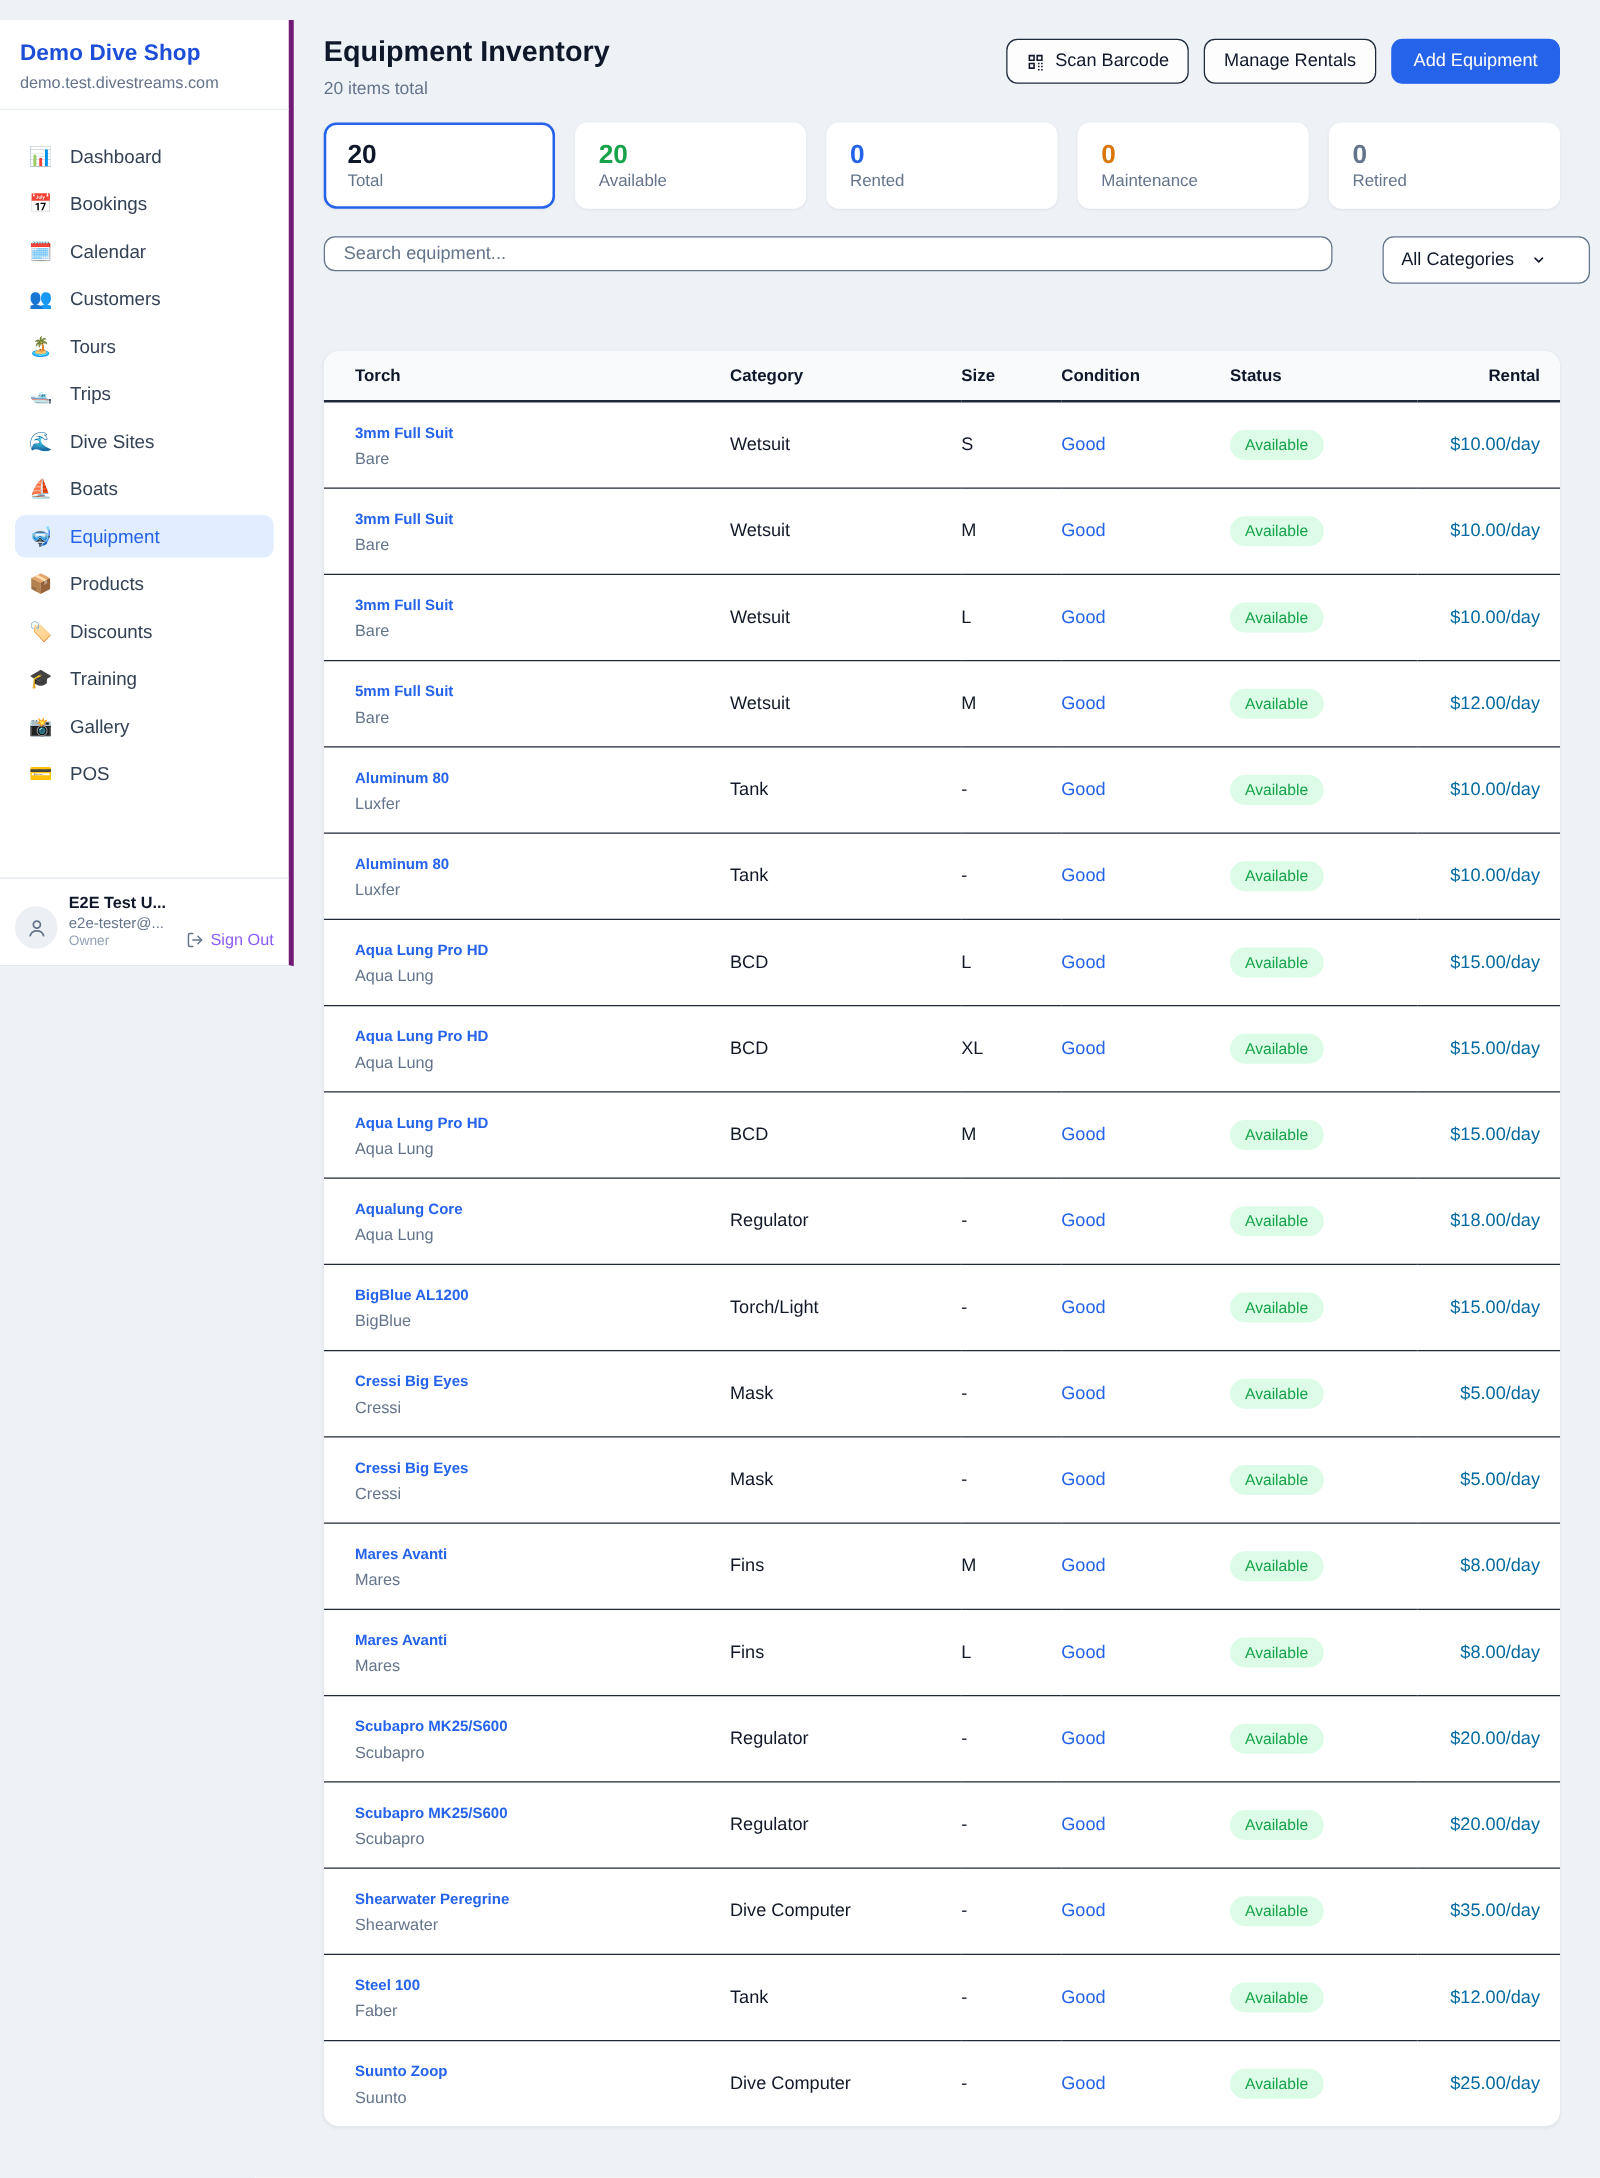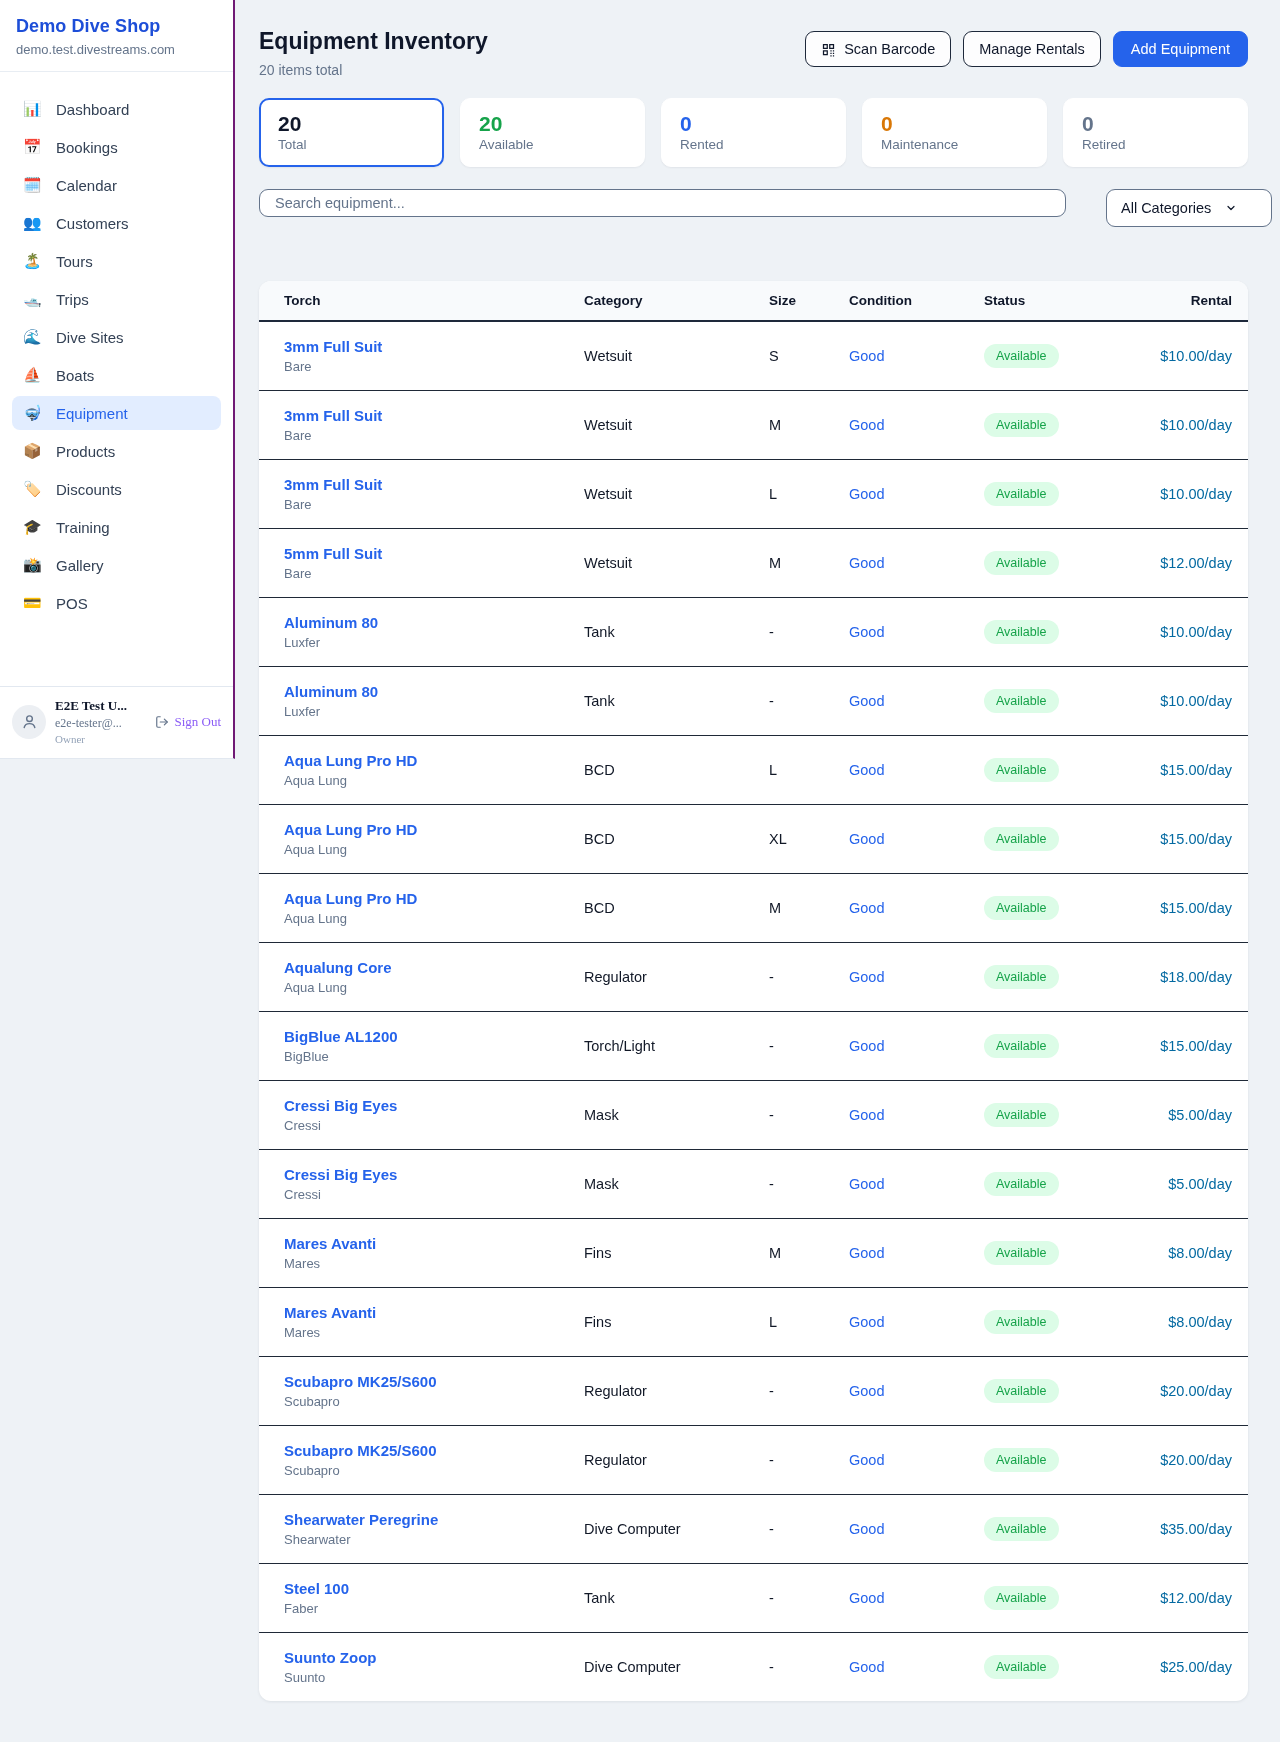--- a/index.html
+++ b/index.html
@@ -2,32 +2,32 @@
 <html><head>
 <meta charset="utf-8">
 <style>
   * { margin:0; padding:0; box-sizing:border-box; }
   html,body { width:1280px; }
   body {
     height:1742px; background:#eef2f6; overflow:hidden; position:relative;
     font-family:"Liberation Sans", sans-serif; color:#0f172a;
   }
   
-  .sidebar { position:absolute; left:0; top:0; width:235px; background:#fff;
-    border-right:2px solid #701a75; border-bottom:1px solid #e2e8f0; }
+  .sidebar { position:absolute; left:0; top:16px; width:235px; background:#fff;
+    border-right:4px solid #701a75; border-bottom:1px solid #e2e8f0; }
   .brand { padding:16px 16px 14px; border-bottom:1px solid #e8edf3; }
   .brand-name { color:#1d4ed8; font-size:18px; font-weight:bold; letter-spacing:.1px; }
   .brand-domain { color:#64748b; font-size:13px; margin-top:5px; }
   .nav { padding:20px 12px 0; }
   .nav-item { display:flex; align-items:center; gap:12px; padding:8px 10px; margin-bottom:4px;
     border-radius:8px; color:#334155; font-size:15px; cursor:pointer; }
   .nav-item .emoji { width:22px; font-size:15px; text-align:center; }
   .nav-item.active { background:#e2edff; color:#2563eb; }
   .user { margin-top:66px; border-top:1px solid #e2e8f0; padding:11px 12px 13px;
-    display:flex; align-items:center; gap:9px;font-family:Liberation Serif, serif; }
+    display:flex; align-items:flex-end; gap:9px; }
   .avatar { width:34px; height:34px; border-radius:50%; background:#eceff3; flex:0 0 auto;
     display:flex; align-items:center; justify-content:center; }
   .user-meta { flex:1; min-width:0; }
   .user-name { font-size:13px; font-weight:bold; color:#0f172a; white-space:nowrap; }
   .user-email { font-size:12px; color:#64748b; margin-top:2px; white-space:nowrap; }
   .user-role { font-size:11px; color:#94a3b8; margin-top:2px; }
   .signout { display:flex; align-items:center; gap:5px; color:#8b5cf6; font-size:13px;
     white-space:nowrap; cursor:pointer; background:none; border:none; font-family:inherit; }
   
   .main { margin-left:235px; padding:28px 32px 0 24px; }
@@ -60,21 +60,21 @@
   .table-card { margin-top:54px; margin-bottom:32px; background:#fff; border-radius:12px;
     overflow:hidden; box-shadow:0 1px 3px rgba(15,23,42,.08); }
   table { width:100%; border-collapse:collapse; }
   thead th { background:#f8fafc; text-align:left; font-size:13.5px; font-weight:bold;
     color:#0f172a; padding:12px 0; border-bottom:2px solid #1e293b; }
   th.col-item, td.col-item { padding-left:25px; }
   th.col-rental, td.col-rental { text-align:right; padding-right:16px; }
   tbody td { padding:15px 0; border-bottom:1px solid #1f2937; font-size:14.5px; color:#111827;
     vertical-align:middle; }
   tbody tr:last-child td { border-bottom:none; }
-  .item-name { color:#2563eb; font-weight:bold; font-size:15px; line-height:19px;
+  .item-name { color:#2563eb; font-weight:bold; font-size:12px; line-height:19px;
     text-decoration:none; display:inline-block; cursor:pointer; }
   .item-brand { color:#64748b; font-size:13px; line-height:16px; margin-top:3px; }
   .good-link { color:#2563eb; cursor:pointer; }
   .badge { display:inline-block; background:#dcfce7; color:#16a34a; font-size:12.5px;
     padding:5px 12px; border-radius:999px; }
   .rental-val { color:#0369a1; }
 </style>
 </head>
 <body>
 

